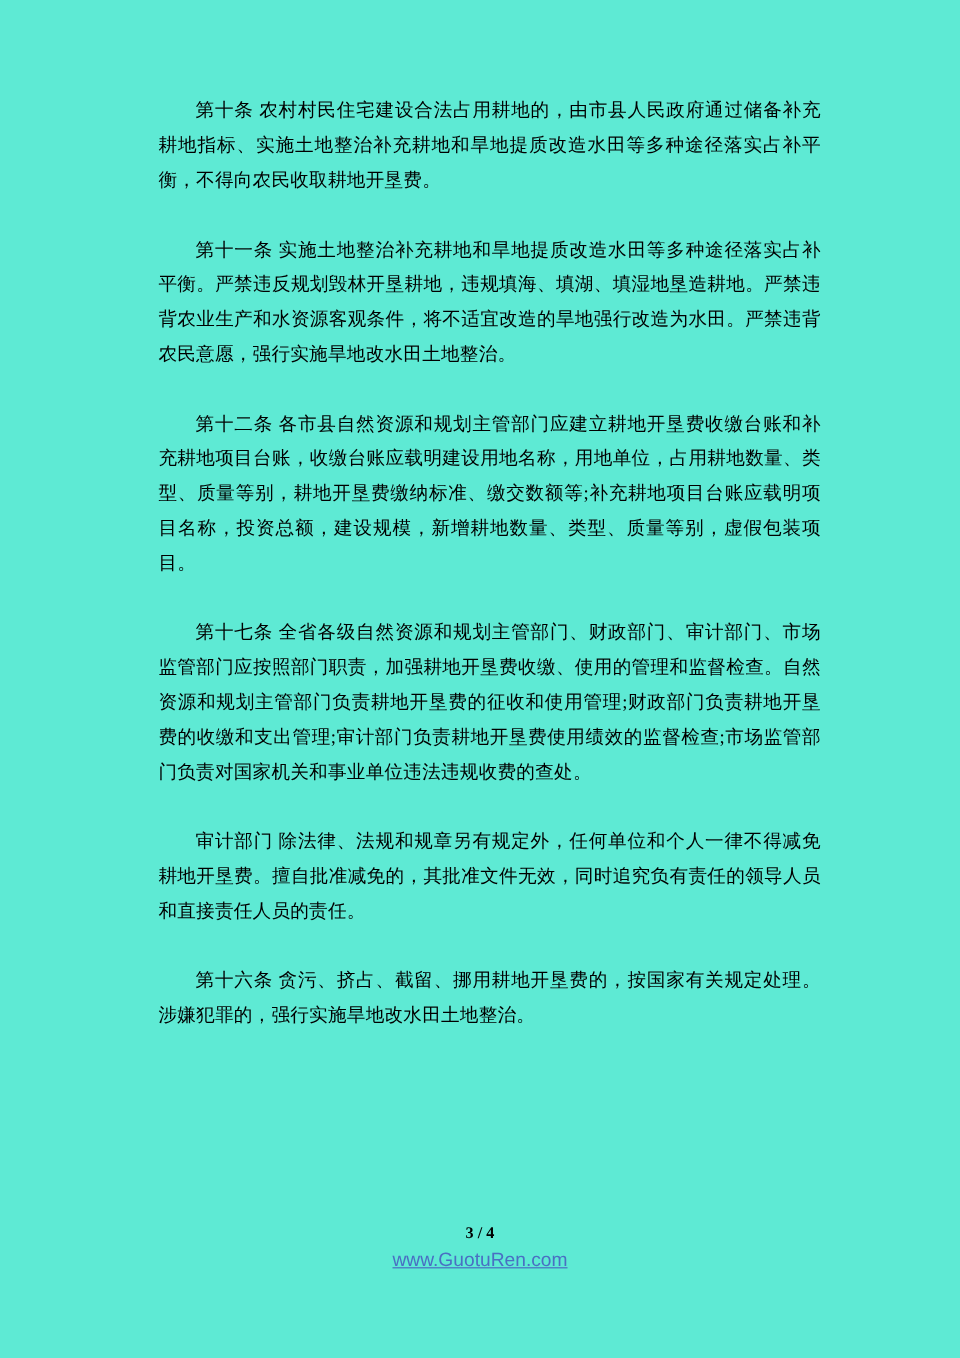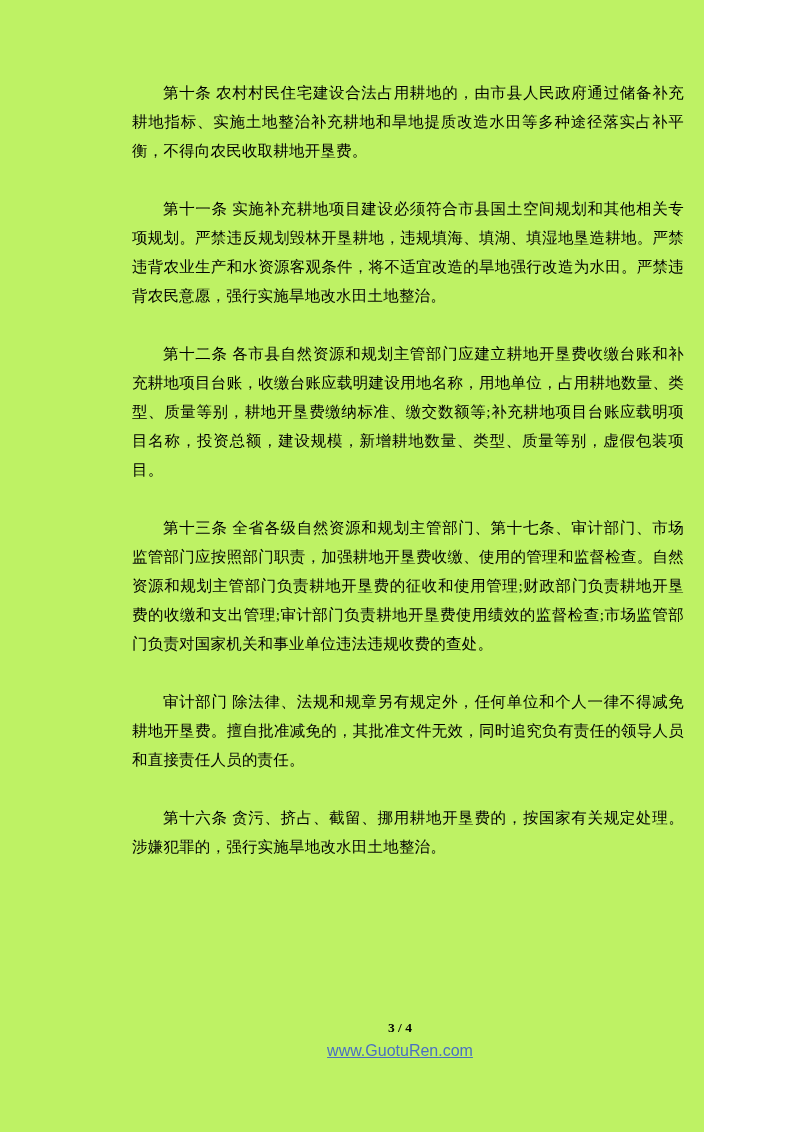--- a/index.html
+++ b/index.html
@@ -5,23 +5,23 @@
   html, body {
     margin: 0;
     padding: 0;
     background: #ffffff;
   }
   body {
     font-family: "Liberation Serif", "DejaVu Serif", serif;
   }
   .page {
     position: relative;
-    width: 704px;
+    width: 800px;
     height: 1132px;
-    background: #bef264;
+    background: #5eead4;
     box-sizing: border-box;
     overflow: hidden;
   }
   .content {
     position: absolute;
     left: 132px;
     top: 78px;
     width: 552px;
   }
   .para {
@@ -58,23 +58,23 @@
     font-family: "Liberation Sans", sans-serif;
     display: inline-block;
   }
 </style>
 </head>
 <body>
 
 <div class="page">
   <div class="content">
     <p class="para">第十条  农村村民住宅建设合法占用耕地的，由市县人民政府通过储备补充耕地指标、实施土地整治补充耕地和旱地提质改造水田等多种途径落实占补平衡，不得向农民收取耕地开垦费。</p>
-    <p class="para">第十一条  实施补充耕地项目建设必须符合市县国土空间规划和其他相关专项规划。严禁违反规划毁林开垦耕地，违规填海、填湖、填湿地垦造耕地。严禁违背农业生产和水资源客观条件，将不适宜改造的旱地强行改造为水田。严禁违背农民意愿，强行实施旱地改水田土地整治。</p>
+    <p class="para">第十一条  实施土地整治补充耕地和旱地提质改造水田等多种途径落实占补平衡。严禁违反规划毁林开垦耕地，违规填海、填湖、填湿地垦造耕地。严禁违背农业生产和水资源客观条件，将不适宜改造的旱地强行改造为水田。严禁违背农民意愿，强行实施旱地改水田土地整治。</p>
     <p class="para">第十二条  各市县自然资源和规划主管部门应建立耕地开垦费收缴台账和补充耕地项目台账，收缴台账应载明建设用地名称，用地单位，占用耕地数量、类型、质量等别，耕地开垦费缴纳标准、缴交数额等;补充耕地项目台账应载明项目名称，投资总额，建设规模，新增耕地数量、类型、质量等别，虚假包装项目。</p>
-    <p class="para">第十三条  全省各级自然资源和规划主管部门、第十七条、审计部门、市场监管部门应按照部门职责，加强耕地开垦费收缴、使用的管理和监督检查。自然资源和规划主管部门负责耕地开垦费的征收和使用管理;财政部门负责耕地开垦费的收缴和支出管理;审计部门负责耕地开垦费使用绩效的监督检查;市场监管部门负责对国家机关和事业单位违法违规收费的查处。</p>
+    <p class="para">第十七条  全省各级自然资源和规划主管部门、财政部门、审计部门、市场监管部门应按照部门职责，加强耕地开垦费收缴、使用的管理和监督检查。自然资源和规划主管部门负责耕地开垦费的征收和使用管理;财政部门负责耕地开垦费的收缴和支出管理;审计部门负责耕地开垦费使用绩效的监督检查;市场监管部门负责对国家机关和事业单位违法违规收费的查处。</p>
     <p class="para">审计部门  除法律、法规和规章另有规定外，任何单位和个人一律不得减免耕地开垦费。擅自批准减免的，其批准文件无效，同时追究负有责任的领导人员和直接责任人员的责任。</p>
     <p class="para">第十六条  贪污、挤占、截留、挪用耕地开垦费的，按国家有关规定处理。涉嫌犯罪的，强行实施旱地改水田土地整治。</p>
   </div>
 
   <div class="footer">
     <div class="page-number">3 / 4</div>
     <a class="site-link" href="#">www.GuotuRen.com</a>
   </div>
 </div>
 

